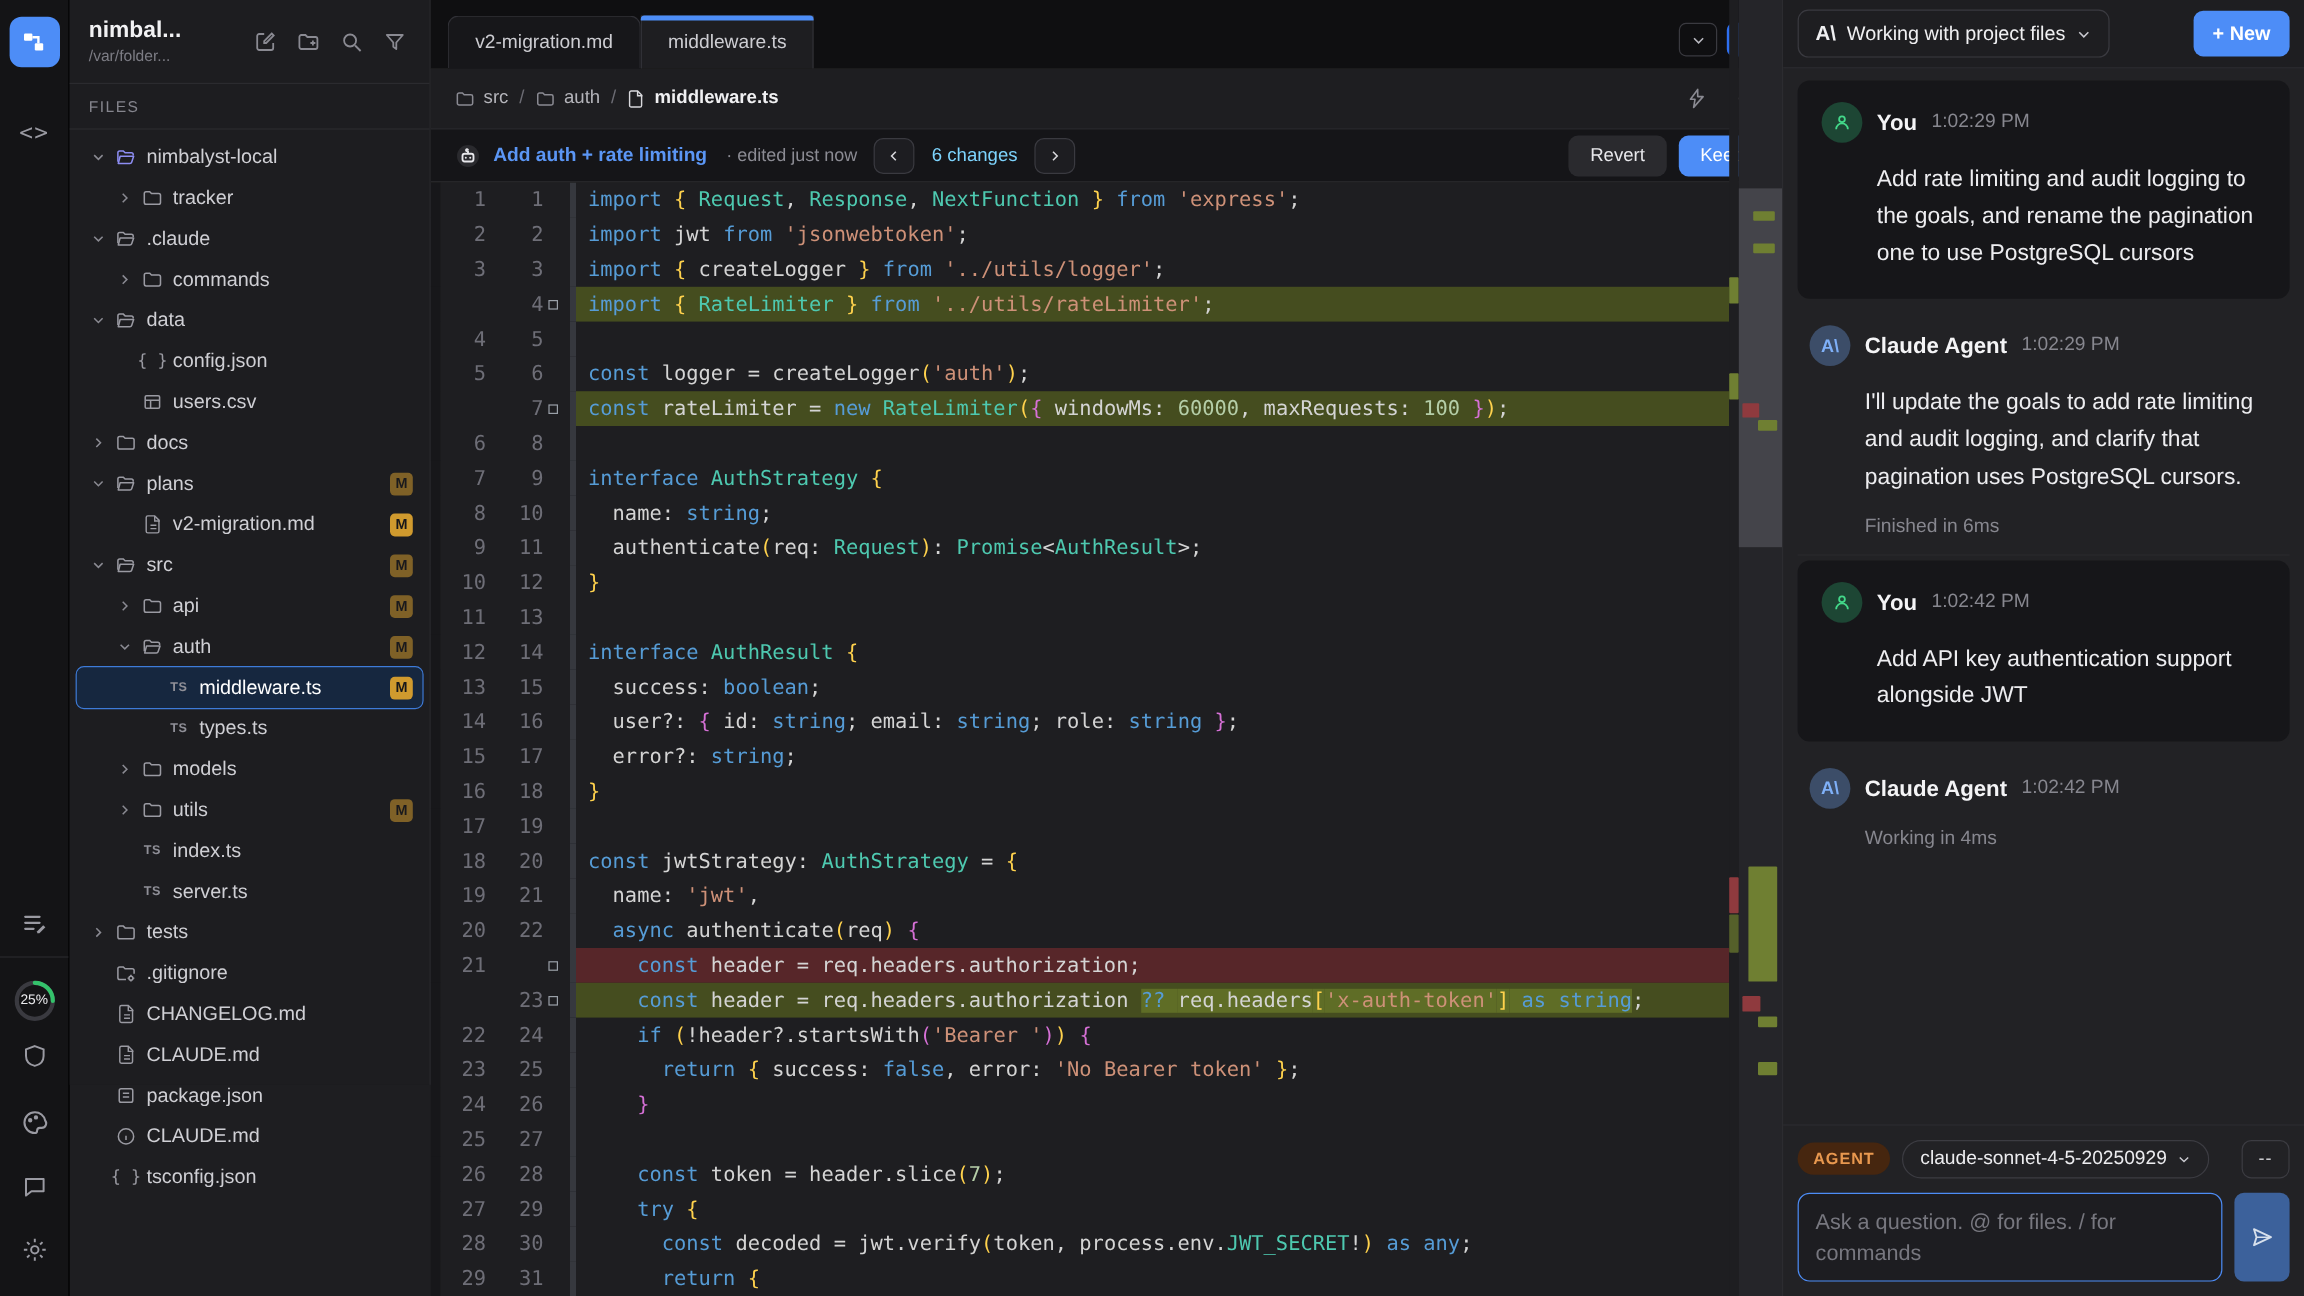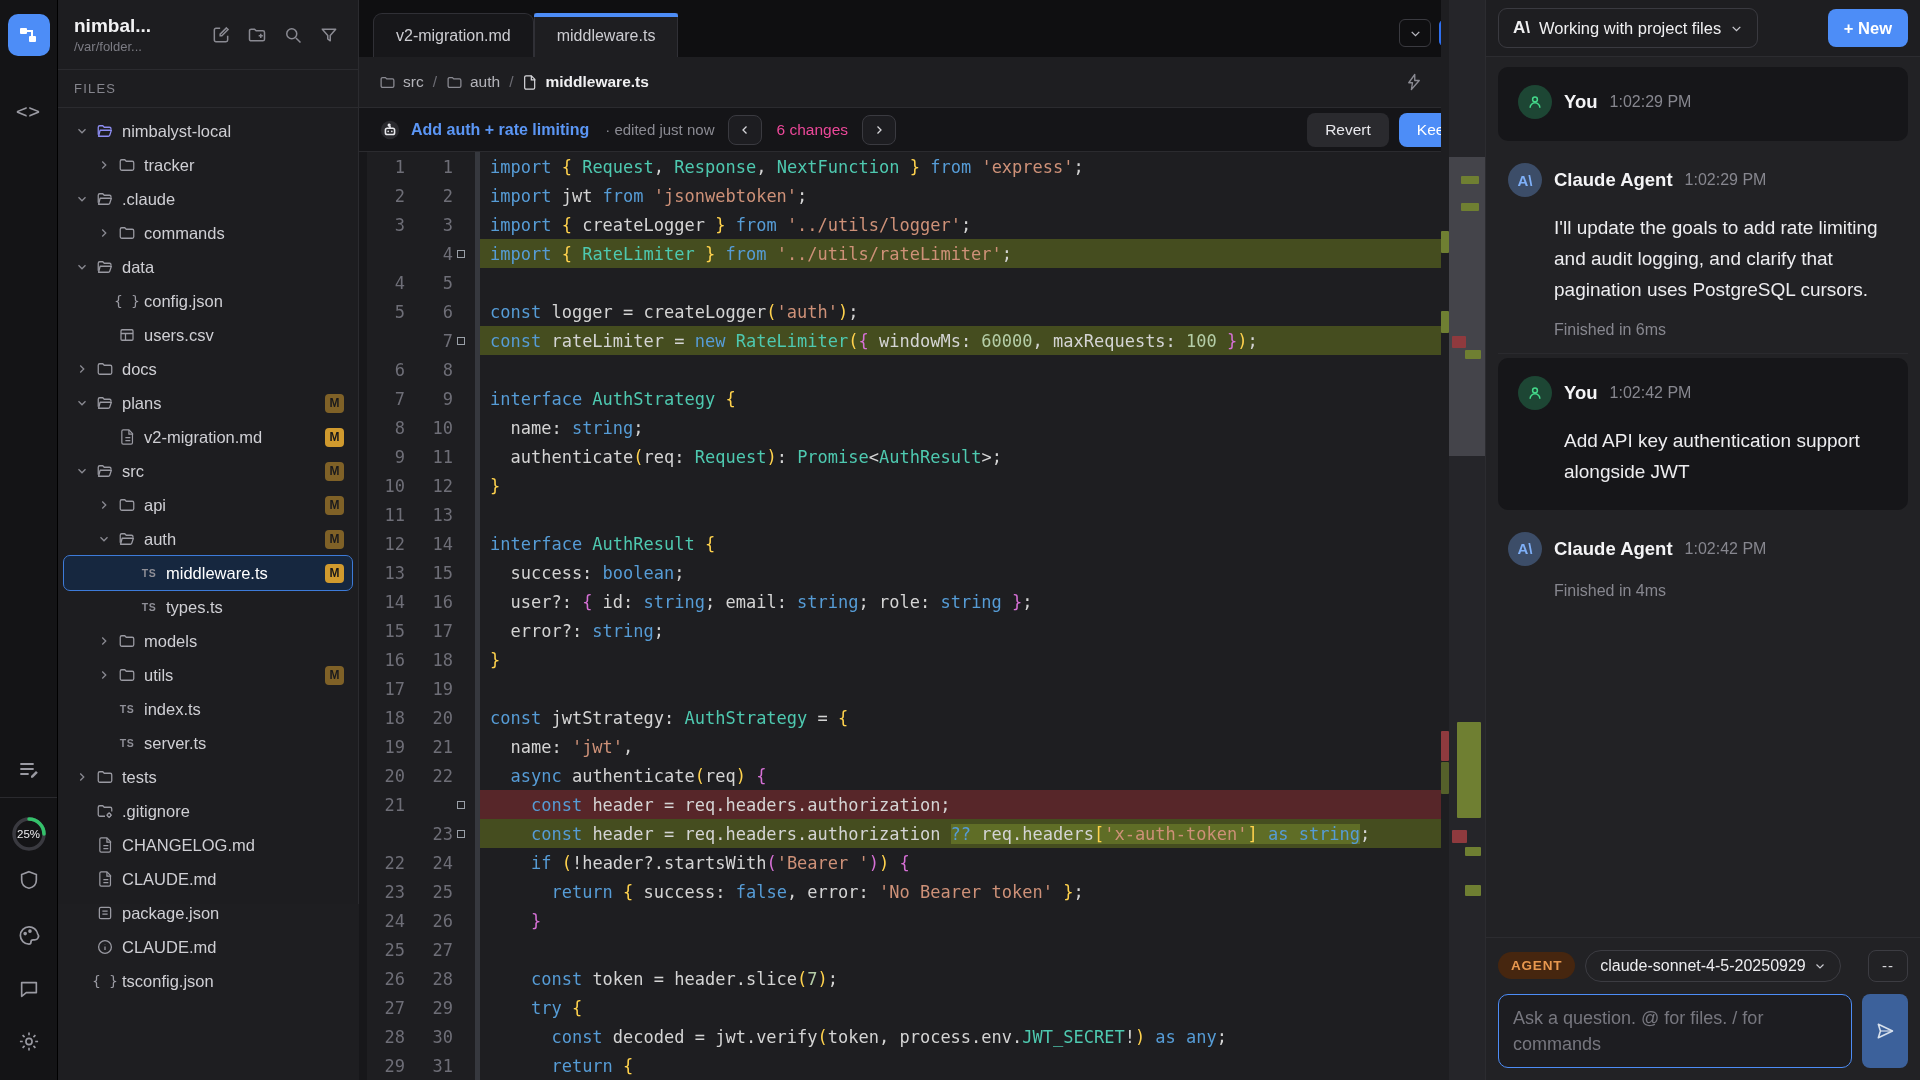--- a/index.html
+++ b/index.html
@@ -46,21 +46,21 @@
   .tbtn.blue { background:#2e6ff0; border-color:#2e6ff0; color:#fff; font-size:18px; }
   #breadcrumb { height:51px; display:flex; align-items:center; padding:0 20px; border-bottom:1px solid #2b2b2f; background:#1e1e21; font-size:15.5px; color:#b4b4ba; }
   .bc-item { display:flex; align-items:center; gap:7px; }
   .bc-sep { margin:0 9px; color:#6c6c74; }
   .bc-file { color:#f0f0f2; font-weight:600; }
   #breadcrumb .spacer { flex:1; }
   #diffbar { height:44px; background:#151518; display:flex; align-items:center; padding:0 14px 0 20px; border-bottom:1px solid #2b2b2f; }
   #diff-title { color:#5b96f5; font-size:16px; font-weight:600; margin-left:10px; }
   #diff-edited { color:#8b8b93; font-size:15px; margin-left:16px; }
   .navbtn { width:34px; height:30px; border:1px solid #3a3a40; border-radius:8px; background:#1d1d21; color:#d6d6da; display:flex; align-items:center; justify-content:center; font-size:15px; margin:0 14px; }
-  #diff-count { font-size:15.5px; color:#ec4899; }
+  #diff-count { font-size:15.5px; color:#7dd3fc; }
   #diffbar .spacer { flex:1; }
   .dbtn { height:34px; border-radius:8px; padding:0 18px; font-size:15.5px; display:flex; align-items:center; }
   #revert-btn { background:#2a2a2e; color:#e8e8ec; margin-right:10px; }
   #keep-btn { background:#4d8df7; color:#fff; }
   
   #code { position:absolute; top:152px; left:0; right:44px; bottom:0; overflow:hidden; font-family:"DejaVu Sans Mono",monospace; font-size:17px; }
   .cl { height:29px; display:flex; align-items:center; }
   .cl .gut { color:#6e6e77; flex:none; text-align:right; }
   .cl .strip { width:8px; background:#17171a; height:29px; }
   .cl .on { width:44px; padding-right:6px; }
@@ -880,20 +880,21 @@
           <div class="mhead">
             <span class="avatar you">
               <svg width="18" height="18" viewBox="0 0 24 24" fill="none" stroke="currentColor" stroke-width="2">
                 <circle cx="12" cy="8.5" r="3.2"></circle>
                 <path d="M5.5 19.5a6.5 6.5 0 0 1 13 0"></path>
               </svg>
             </span>
             <span class="mname">You</span>
             <span class="mtime">1:02:29 PM</span>
           </div>
+          <div class="mbody">Add rate limiting and audit logging to the goals, and rename the pagination one to use PostgreSQL cursors</div>
         </div>
         <div class="agentmsg">
           <div class="mhead">
             <span class="avatar agent">A\</span>
             <span class="mname">Claude Agent</span>
             <span class="mtime">1:02:29 PM</span>
           </div>
           <div class="mbody">I'll update the goals to add rate limiting and audit logging, and clarify that pagination uses PostgreSQL cursors.</div>
           <div class="mstatus">Finished in 6ms</div>
         </div>
@@ -909,21 +910,21 @@
             <span class="mtime">1:02:42 PM</span>
           </div>
           <div class="mbody">Add API key authentication support alongside JWT</div>
         </div>
         <div class="agentmsg">
           <div class="mhead">
             <span class="avatar agent">A\</span>
             <span class="mname">Claude Agent</span>
             <span class="mtime">1:02:42 PM</span>
           </div>
-          <div class="mstatus">Finished in 4ms</div>
+          <div class="mstatus">Working in 4ms</div>
         </div>
       </div>
     <div id="composer">
       <div id="agent-row">
         <span id="agent-pill">AGENT</span>
         <span id="model-pill">
           <span>claude-sonnet-4-5-20250929</span>
           <svg width="12" height="12" viewBox="0 0 24 24" fill="none" stroke="#c9c9cf" stroke-width="2.4">
               <path d="M5 9l7 7 7-7"></path>
             </svg>

